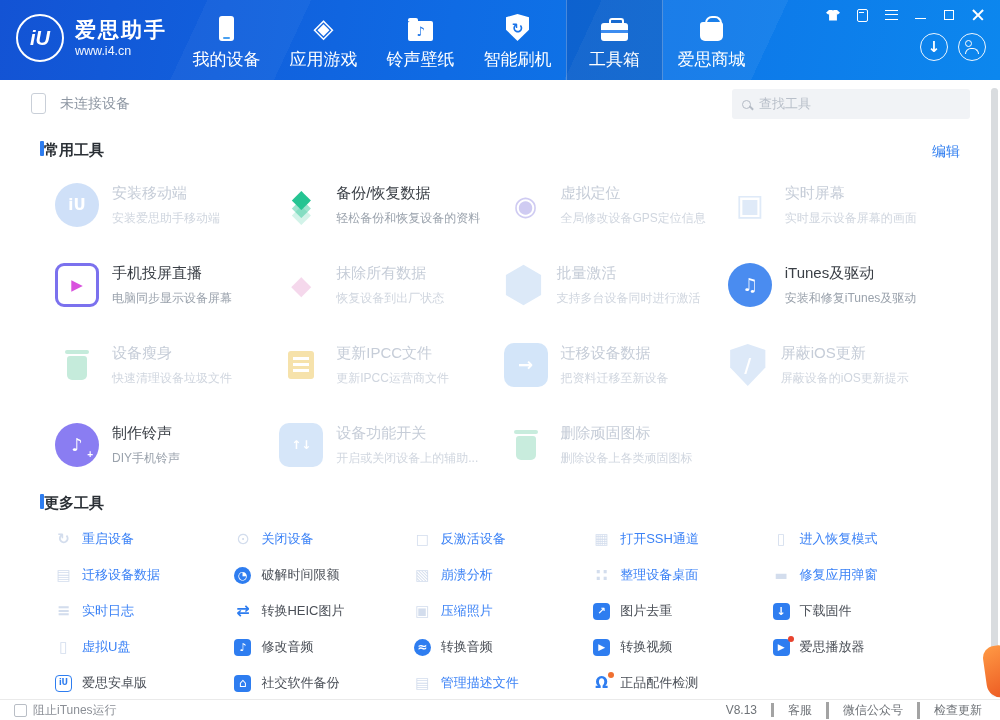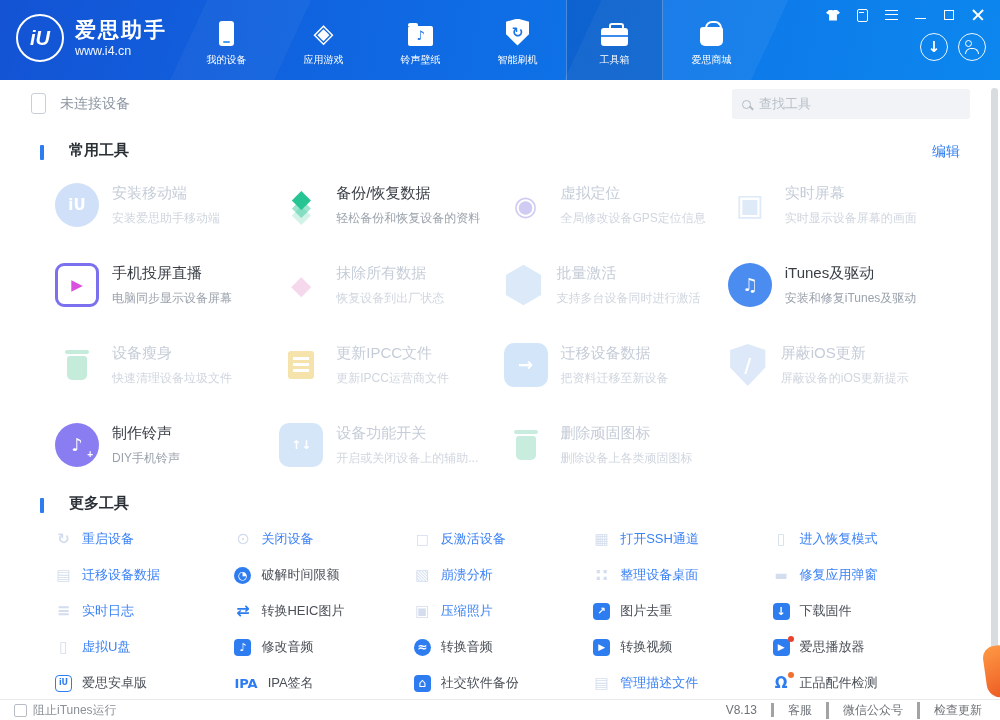--- a/index.html
+++ b/index.html
@@ -16,21 +16,21 @@
   .logo{position:absolute;left:16px;top:14px;display:flex;align-items:center;gap:11px;z-index:2;}
   .logo-badge{width:48px;height:48px;border:2.5px solid #fff;border-radius:50%;display:flex;
     align-items:center;justify-content:center;color:#fff;font-size:20px;font-weight:bold;font-style:italic;}
   .logo-name{font-size:21px;font-weight:bold;color:#fff;letter-spacing:2px;line-height:1.1;}
   .logo-site{font-size:12.5px;color:rgba(255,255,255,.95);margin-top:2px;}
 
   .mainnav{position:absolute;left:178px;top:0;bottom:0;display:flex;z-index:2;}
   .nav-item{width:97px;height:100%;display:flex;flex-direction:column;align-items:center;justify-content:center;cursor:pointer;}
   .nav-item.active{background:rgba(8,38,115,.20);border-left:1px solid rgba(255,255,255,.25);border-right:1px solid rgba(255,255,255,.25);}
   .nav-ic{height:32px;display:flex;align-items:flex-end;justify-content:center;}
-  .nav-label{margin-top:7px;font-size:10px;color:#fff;white-space:nowrap;}
+  .nav-label{margin-top:7px;font-size:17px;color:#fff;white-space:nowrap;}
   .ni-glyph{color:#fff;font-size:26px;line-height:1;font-family:"DejaVu Sans",sans-serif;}
   .ni-phone{display:block;width:15px;height:25px;background:#fff;border-radius:3px;position:relative;}
   .ni-phone::after{content:"";position:absolute;left:4px;right:4px;bottom:2.5px;height:2px;background:#4aa0f0;border-radius:1px;}
   .ni-folder{display:block;width:25px;height:20px;background:#fff;border-radius:2px;position:relative;margin-top:4px;}
   .ni-folder::before{content:"";position:absolute;top:-3px;left:0;width:10px;height:3px;background:#fff;border-radius:2px 2px 0 0;}
   .ni-folder .note{position:absolute;inset:0;display:flex;align-items:center;justify-content:center;
     color:#1b74e8;font-size:13px;font-family:"DejaVu Sans",sans-serif;}
   .ni-shield{display:block;width:25px;height:27px;background:#fff;color:#1b74e8;font-size:14px;font-weight:bold;
     clip-path:polygon(50% 0,96% 12%,96% 58%,50% 100%,4% 58%,4% 12%);
     display:flex;align-items:center;justify-content:center;font-family:"DejaVu Sans",sans-serif;}
@@ -66,21 +66,21 @@
   .devicebar{position:absolute;left:0;top:80px;width:100%;height:48px;background:#fff;}
   .device-status{position:absolute;left:31px;top:13px;display:flex;align-items:center;gap:14px;color:#8e97a3;font-size:14px;}
   .db-phone{display:block;width:15px;height:21px;border:1.5px solid #c9cfd8;border-radius:3px;}
   .searchbox{position:absolute;right:30px;top:9px;width:238px;height:30px;background:#f1f3f6;border-radius:3px;
     display:flex;align-items:center;padding:0 10px;cursor:text;}
   .mag{display:block;width:9px;height:9px;border:1.5px solid #b5bcc6;border-radius:50%;position:relative;margin-right:8px;flex:none;}
   .mag::after{content:"";position:absolute;width:5px;height:1.5px;background:#b5bcc6;transform:rotate(45deg);right:-4px;bottom:-1px;}
   .search-ph{color:#b9c0ca;font-size:13px;}
 
   
-  .sec-head{position:absolute;left:40px;display:flex;align-items:flex-end;gap:25px;}
+  .sec-head{position:absolute;left:40px;display:flex;align-items:flex-start;gap:0;}
   .sec-bar{width:4px;height:15px;background:#2e7df0;border-radius:1px;}
   .sec-title{font-size:15px;font-weight:bold;color:#2b3036;}
   .edit-link{position:absolute;right:40px;top:143px;color:#2e7df0;font-size:14px;cursor:pointer;}
   .sec1{top:141px;} .sec2{top:494px;}
 
   #grid-common{position:absolute;top:165px;left:55px;right:48px;display:grid;
     grid-template-columns:repeat(4,1fr);grid-auto-rows:80px;}
   .tool{display:flex;align-items:center;gap:13px;cursor:pointer;}
   .t-icon{width:44px;height:44px;flex:none;display:flex;align-items:center;justify-content:center;position:relative;}
   .glyph{line-height:1;font-family:"DejaVu Sans",sans-serif;}
@@ -504,26 +504,20 @@
         </span>
         <span class="m-label">爱思播放器</span>
       </div>
       <div class="mini">
         <span class="m-icon sh-cb" style="border-color: rgb(46, 125, 240); color: rgb(46, 125, 240);">
           <span class="glyph" style="font-size: 8px; font-weight: bold;">iU</span>
         </span>
         <span class="m-label">爱思安卓版</span>
       </div>
       <div class="mini">
-        <span class="m-icon sh-plain" style="color: rgb(46, 125, 240);">
-          <span class="glyph" style="font-size: 13px; font-weight: bold;">IPA</span>
-        </span>
-        <span class="m-label">IPA签名</span>
-      </div>
-      <div class="mini">
         <span class="m-icon sh-square" style="background: rgb(46, 125, 240); color: rgb(255, 255, 255);">
           <span class="glyph" style="font-size: 12px;">⌂</span>
         </span>
         <span class="m-label">社交软件备份</span>
       </div>
       <div class="mini off">
         <span class="m-icon sh-plain" style="color: rgb(211, 221, 237);">
           <span class="glyph" style="font-size: 15px;">▤</span>
         </span>
         <span class="m-label">管理描述文件</span>

